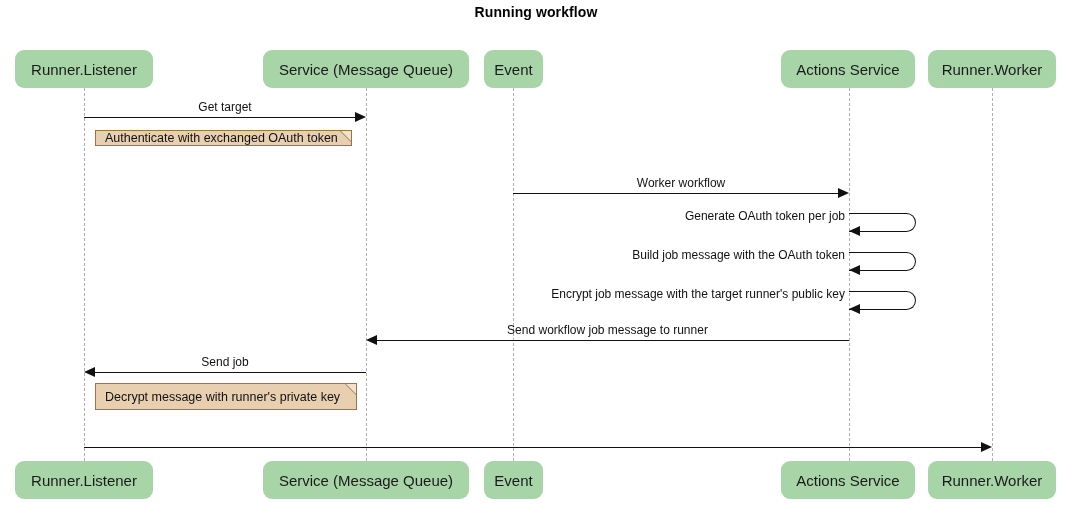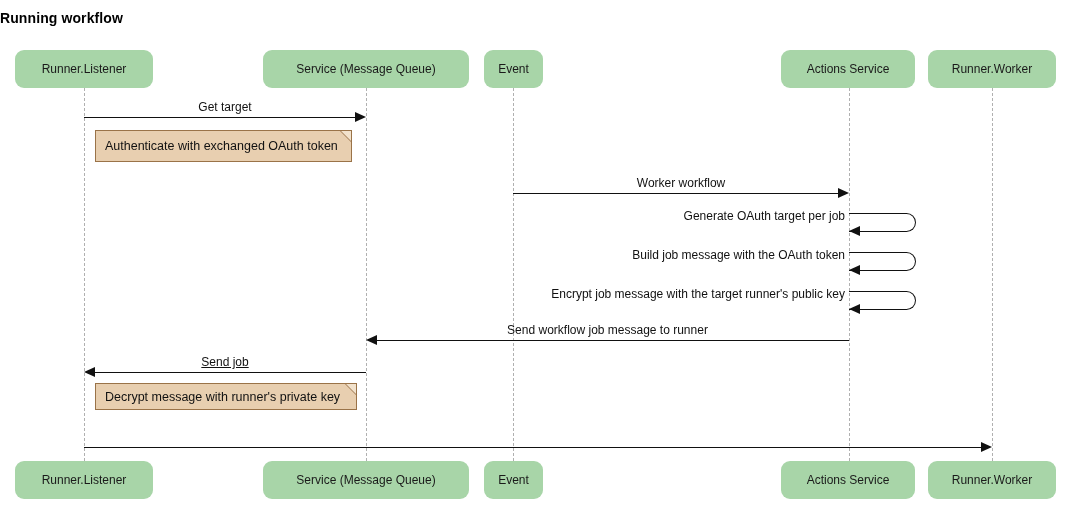--- a/index.html
+++ b/index.html
@@ -14,37 +14,37 @@
   #diagram {
     position: relative;
     width: 1072px;
     height: 523px;
     background: #ffffff;
     overflow: hidden;
   }
   .title {
     position: absolute;
     left: 0;
-    top: 10px;
+    top: 4px;
     width: 1072px;
-    text-align: left;
+    text-align: center;
     font-size: 14px;
     font-weight: bold;
     color: #000000;
     letter-spacing: 0.1px;
   }
   .participant {
     position: absolute;
     box-sizing: border-box;
     background: #a8d5a8;
     border-radius: 9px;
     display: flex;
     align-items: center;
     justify-content: center;
-    font-size: 12px;
+    font-size: 15px;
     color: #1a1a1a;
     white-space: nowrap;
     height: 38px;
   }
   .lifeline {
     position: absolute;
     width: 0;
     border-left: 1px dashed #b0b0b0;
   }
   .msg-line {
@@ -145,49 +145,49 @@
     <span>Actions Service</span>
   </div>
   <div class="participant" style="left:928px; top:50px; width:128px;">
     <span>Runner.Worker</span>
   </div>
 
   <div class="msg-line" style="left:84px; top:117px; width:272px;"></div>
   <div class="arrowhead right" style="left:355px; top:112px;"></div>
   <div class="msg-label centered" style="left:84px; top:100px; width:282px;">Get target</div>
 
-  <div class="note" style="left:95px; top:130px; width:257px; height:32px;">
+  <div class="note" style="left:95px; top:130px; width:257px; height:16px;">
     <span>Authenticate with exchanged OAuth token</span>
     <span class="note-fold-edge"></span>
     <span class="note-fold" style="border-left-width:10px; border-top-width:10px;"></span>
   </div>
 
   <div class="msg-line" style="left:513px; top:193px; width:326px;"></div>
   <div class="arrowhead right" style="left:838px; top:188px;"></div>
   <div class="msg-label centered" style="left:513px; top:176px; width:336px;">Worker workflow</div>
 
   <div class="selfloop" style="left:849px; top:213px; width:67px; height:19px;"></div>
   <div class="arrowhead left" style="left:849px; top:226px;"></div>
-  <div class="msg-label right-aligned" style="left:549px; top:209px; width:296px;">Generate OAuth target per job</div>
+  <div class="msg-label right-aligned" style="left:549px; top:209px; width:296px;">Generate OAuth token per job</div>
 
   <div class="selfloop" style="left:849px; top:252px; width:67px; height:19px;"></div>
   <div class="arrowhead left" style="left:849px; top:265px;"></div>
   <div class="msg-label right-aligned" style="left:489px; top:248px; width:356px;">Build job message with the OAuth token</div>
 
   <div class="selfloop" style="left:849px; top:291px; width:67px; height:19px;"></div>
   <div class="arrowhead left" style="left:849px; top:304px;"></div>
   <div class="msg-label right-aligned" style="left:429px; top:287px; width:416px;">Encrypt job message with the target runner's public key</div>
 
   <div class="msg-line" style="left:377px; top:340px; width:472px;"></div>
   <div class="arrowhead left" style="left:366px; top:335px;"></div>
   <div class="msg-label centered" style="left:366px; top:323px; width:483px;">Send workflow job message to runner</div>
 
   <div class="msg-line" style="left:95px; top:372px; width:271px;"></div>
   <div class="arrowhead left" style="left:84px; top:367px;"></div>
-  <div class="msg-label centered" style="left:84px; top:355px; width:282px;text-decoration:underline;">Send job</div>
+  <div class="msg-label centered" style="left:84px; top:355px; width:282px;">Send job</div>
 
   <div class="note" style="left:95px; top:383px; width:262px; height:27px;">
     <span>Decrypt message with runner's private key</span>
     <span class="note-fold-edge"></span>
     <span class="note-fold" style="border-left-width:10px; border-top-width:10px;"></span>
   </div>
 
   <div class="msg-line" style="left:84px; top:447px; width:898px;"></div>
   <div class="arrowhead right" style="left:981px; top:442px;"></div>
 

